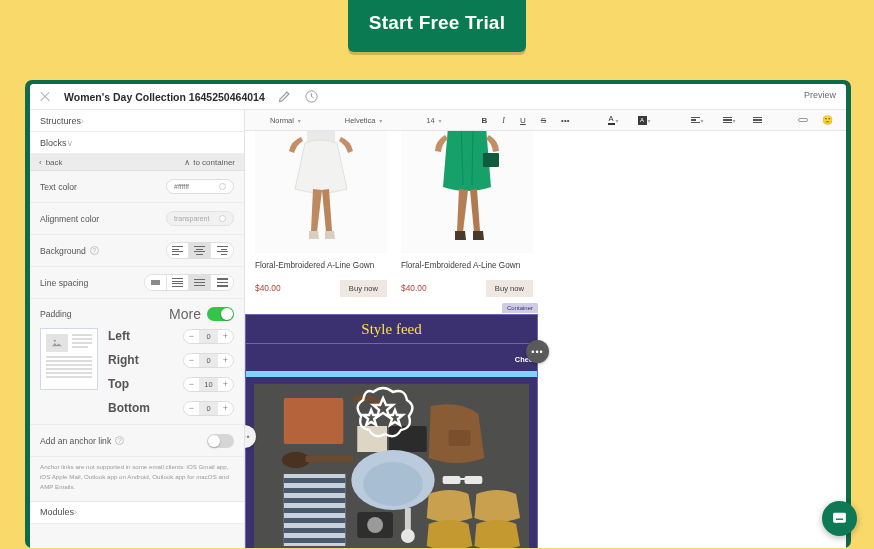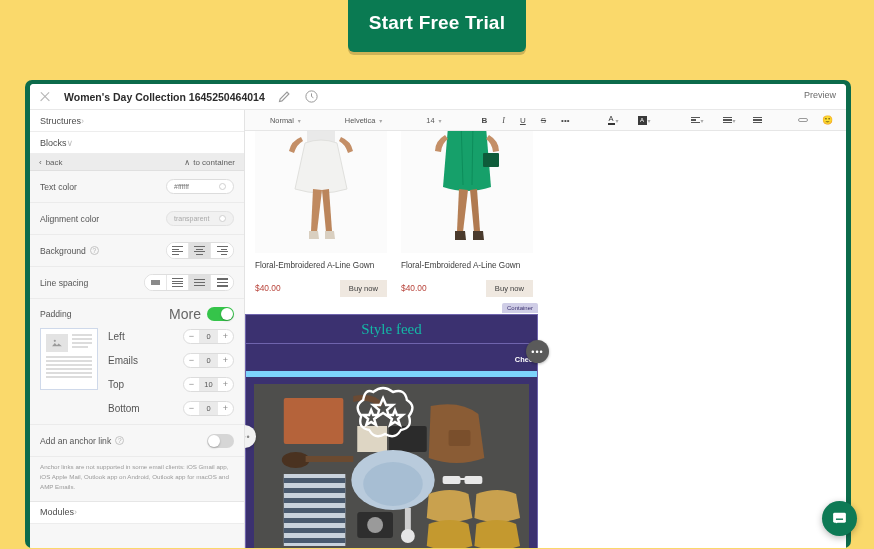--- a/index.html
+++ b/index.html
@@ -191,21 +191,21 @@
   #pad-thumb .lines { flex: 1; }
   #pad-thumb .lines i, #pad-thumb .wide i {
     display: block; height: 1.6px; background: #dcdcdc; margin-bottom: 2.4px;
   }
   #pad-fields { flex: 1; padding-left: 10px; }
   .pad-row {
     display: flex; align-items: center; justify-content: space-between;
     height: 16px; margin-bottom: 8px;
   }
   .pad-row:last-child { margin-bottom: 0; }
-  .pad-name { font-size: 10px; color: #555; }
+  .pad-name { font-size: 12px; color: #555; font-weight: bold; }
   .stepper {
     display: flex; align-items: center;
     border: 1px solid #dcdcdc; border-radius: 8px;
     overflow: hidden; background: #fff; height: 15px;
   }
   .step-btn {
     width: 15px; height: 100%; display: flex;
     align-items: center; justify-content: center;
     font-size: 9px; color: #8a8a8a; cursor: pointer; user-select: none;
   }
@@ -300,21 +300,21 @@
     width: 293px; background: #3b3170;
     border: 1px solid #6f64ad;
   }
   #container-badge {
     position: absolute; right: -1px; top: -12px;
     background: #cfcde6; color: #3b3170;
     font-size: 6px; padding: 2px 5px;
     border-radius: 2px 2px 0 0;
   }
   #feed-title {
-    text-align: center; color: #14b8a6;
+    text-align: center; color: #fde047;
     font-family: "Liberation Serif", serif;
     font-size: 15px; padding: 6px 0 5px 0;
     border-bottom: 1px solid #6f64ad;
   }
   #feed-sub-wrap {
     border-bottom: 6px solid #7dd3fc; padding: 4px 0 5px 0;
     text-align: right;
   }
   #feed-sub {
     color: #ffffff; font-size: 7.4px; font-weight: bold;
@@ -520,21 +520,21 @@
             <div class="pad-row">
               <span class="pad-name">Left</span>
               <span class="stepper">
                 <span class="step-btn">−</span>
                 <span class="step-val">0</span>
                 <span class="step-btn">+</span>
               </span>
             </div>
 
             <div class="pad-row">
-              <span class="pad-name">Emails</span>
+              <span class="pad-name">Right</span>
               <span class="stepper">
                 <span class="step-btn">−</span>
                 <span class="step-val">0</span>
                 <span class="step-btn">+</span>
               </span>
             </div>
 
             <div class="pad-row">
               <span class="pad-name">Top</span>
               <span class="stepper">

